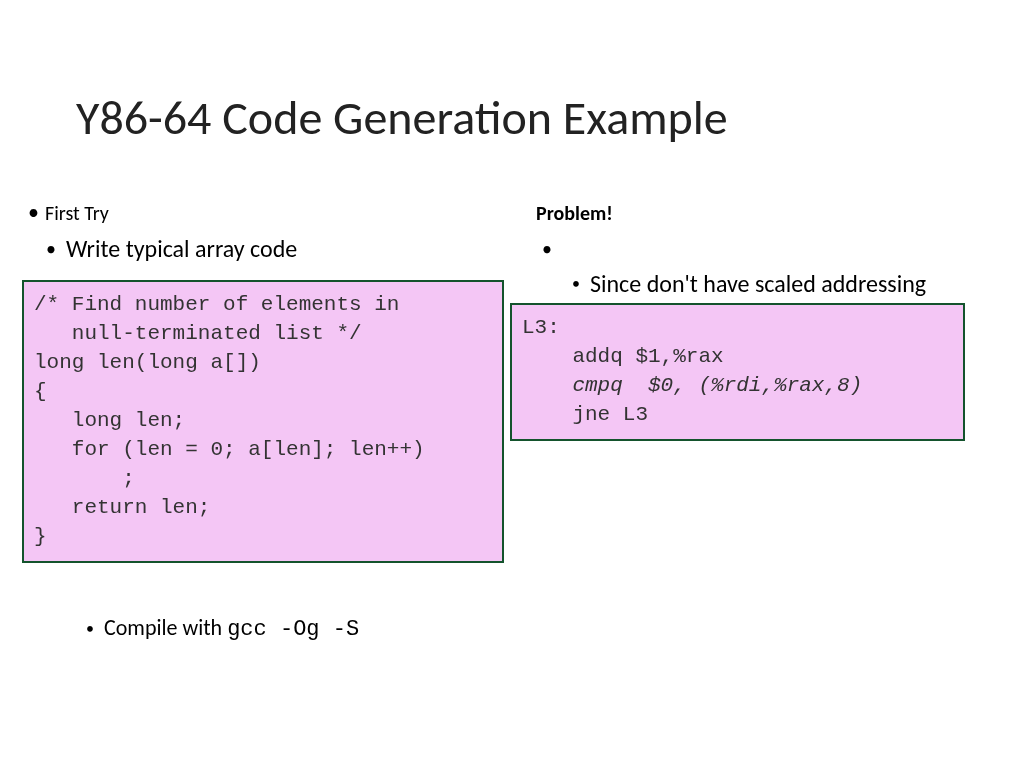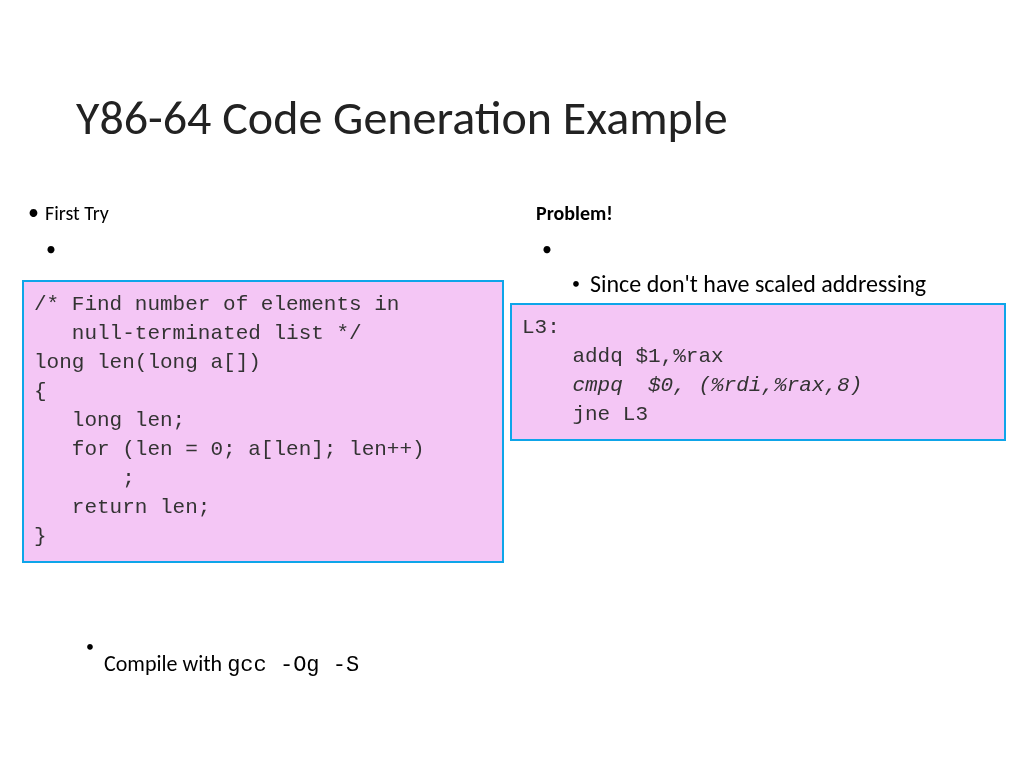--- a/index.html
+++ b/index.html
@@ -68,67 +68,68 @@
     margin-bottom: 6px;
   }
   .sub2-dot {
     font-size: 16px;
     line-height: 28px;
     margin-right: 10px;
   }
   .sub2-text { font-size: 24px; line-height: 28px; }
   .mono { font-family: "Courier New", monospace; }
   .codebox {
-    border: 2px solid #0ea5e9;
+    border: 2px solid #14532d;
     background: #f4c6f5;
     padding: 8px 10px 10px 10px;
     font-family: "Courier New", monospace;
     font-size: 21px;
     line-height: 29px;
     white-space: pre;
     color: #333;
   }
   .codebox .ital { font-style: italic; }
   .left-codebox {
     position: absolute;
     left: 22px;
     top: 280px;
     width: 482px;
   }
   .right-codebox {
     position: absolute;
     left: 510px;
     top: 303px;
-    width: 496px;
+    width: 455px;
   }
   .compile-row {
     position: absolute;
     left: 86px;
     top: 614px;
     display: flex;
     align-items: center;
   }
   .compile-dot {
     font-size: 16px;
     margin-right: 10px;
   }
-  .compile-text { font-size: 22px; margin-top: 36px; }
+  .compile-text { font-size: 22px; }
 </style>
 </head>
 <body>
 
 <div class="title">Y86-64 Code Generation Example</div>
 
 <div class="col-left">
   <div class="bullet-row">
     <span class="b-dot">•</span>
     <span class="b-text">First Try</span>
   </div>
   <div class="sub-row">
     <span class="sub-dot">•</span>
+    <span class="sub-text">Write typical array code</span>
   </div>
 </div>
 
 <div class="codebox left-codebox">/* Find number of elements in
    null-terminated list */
 long len(long a[])
 {
    long len;
    for (len = 0; a[len]; len++)
        ;

